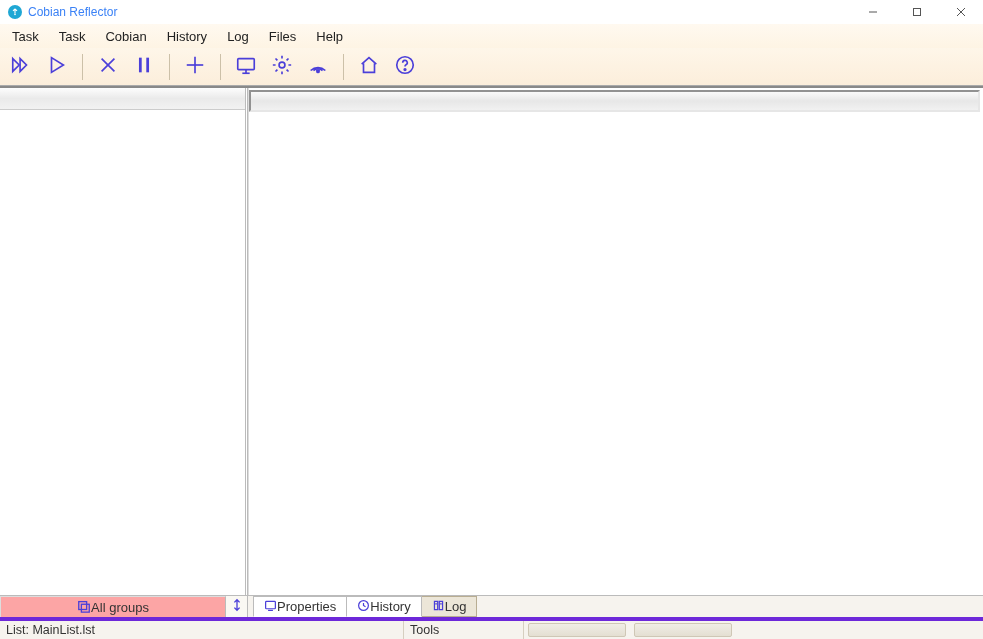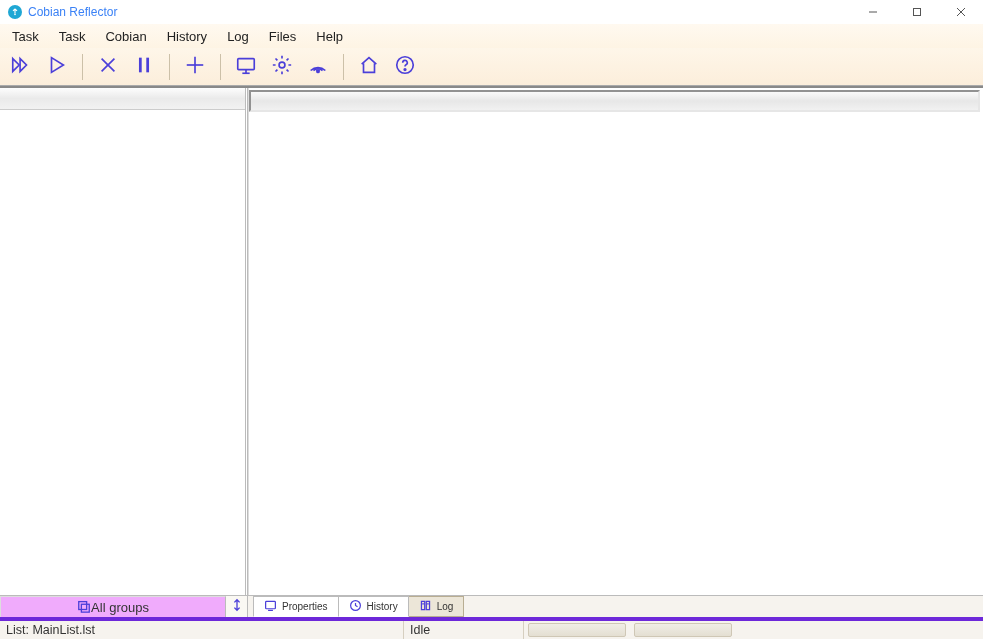--- a/index.html
+++ b/index.html
@@ -134,40 +134,39 @@
     border-top: 1px solid #bbb;
     display: flex;
     align-items: stretch;
   }
   .allgroups {
     width: 226px;
     display: flex; align-items: center; justify-content: center;
     border-right: 1px solid #bbb;
     border-top: 1px solid #ddd;
     border-left: 1px solid #ddd;
-    background: #f0abfc;
+    background: #fca5a5;
   }
   .allgroups svg { width: 14px; height: 14px; stroke: #4b3fd9; fill: none; stroke-width: 1.5; }
   .sort-box {
     width: 22px;
     display: flex; align-items: center; justify-content: center;
     border-right: 1px solid #bbb;
     background: #faf8f3;
   }
   .sort-box svg { width: 12px; height: 14px; stroke: #4b3fd9; fill: none; stroke-width: 1.5; }
   .tabgap { width: 6px; }
   .tab {
     display: flex; align-items: center;
-    gap: 5px;
     padding: 0 10px;
     border: 1px solid #bbb;
     border-top: 1px solid #bbb;
     background: #fbf7ef;
     margin-left: -1px;
-    font-size: 10px;
+    font-size: 13px;
     color: #333;
   }
   .tab.active {
     background: #fff;
     border-bottom: 1px solid #fff;
     position: relative;
     top: 0;
   }
   .tab.inactive {
     background: #ece6d8;
@@ -363,16 +362,16 @@
           <path d="M3 3 h4 v10 h-4z M9 3 h4 v10 h-4z"></path>
           <line x1="4" y1="6" x2="6" y2="6"></line>
           <line x1="10" y1="6" x2="12" y2="6"></line>
         </svg></span>
     <span>Log</span>
   </div>
 </div>
 
 <div class="statusbar">
   <div class="status-cell status-list">List: MainList.lst</div>
-  <div class="status-cell status-idle">Idle</div>
+  <div class="status-cell status-idle">Tools</div>
   <div class="status-prog1"></div>
   <div class="status-prog2"></div>
 </div>
 
 </body></html>

